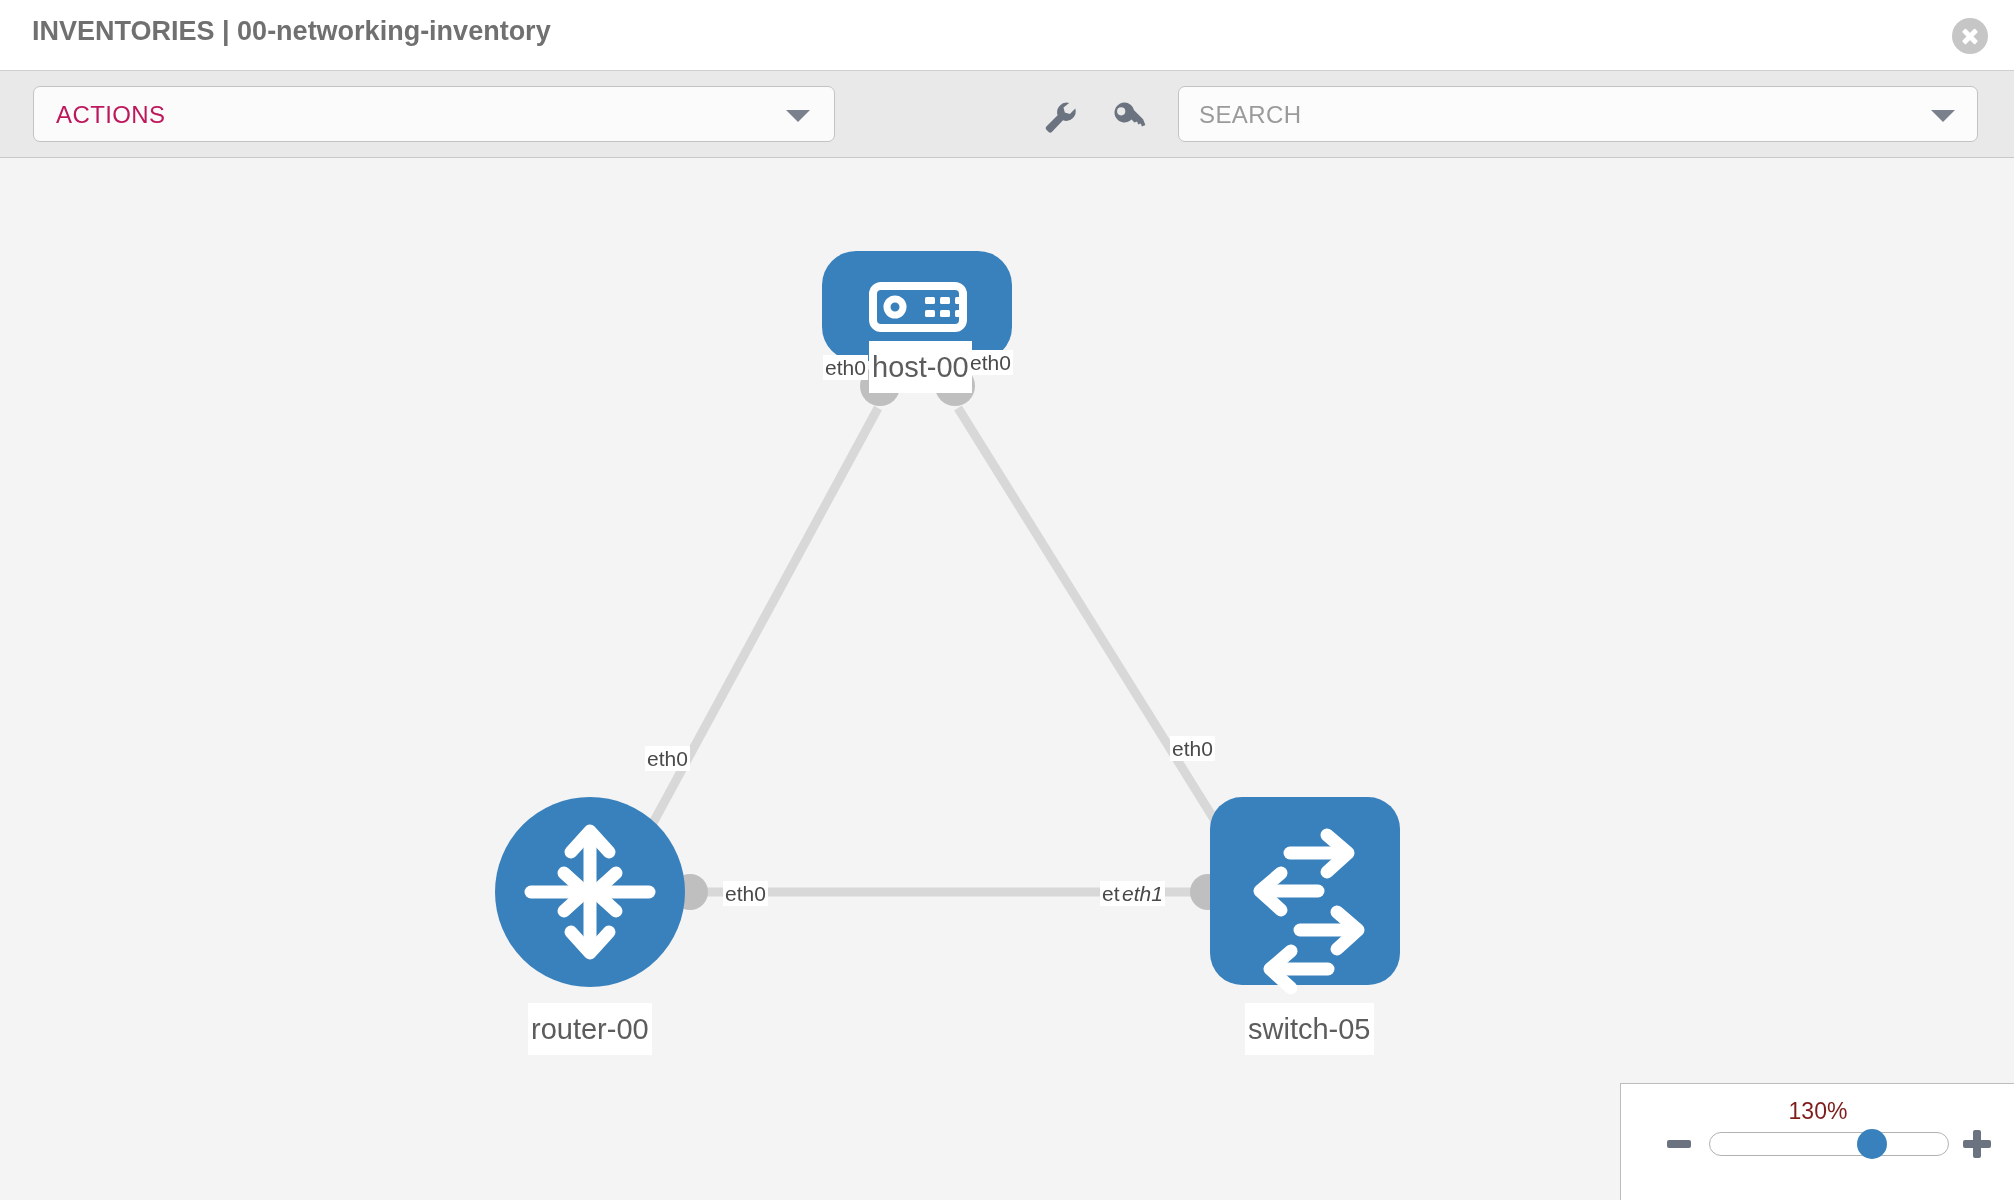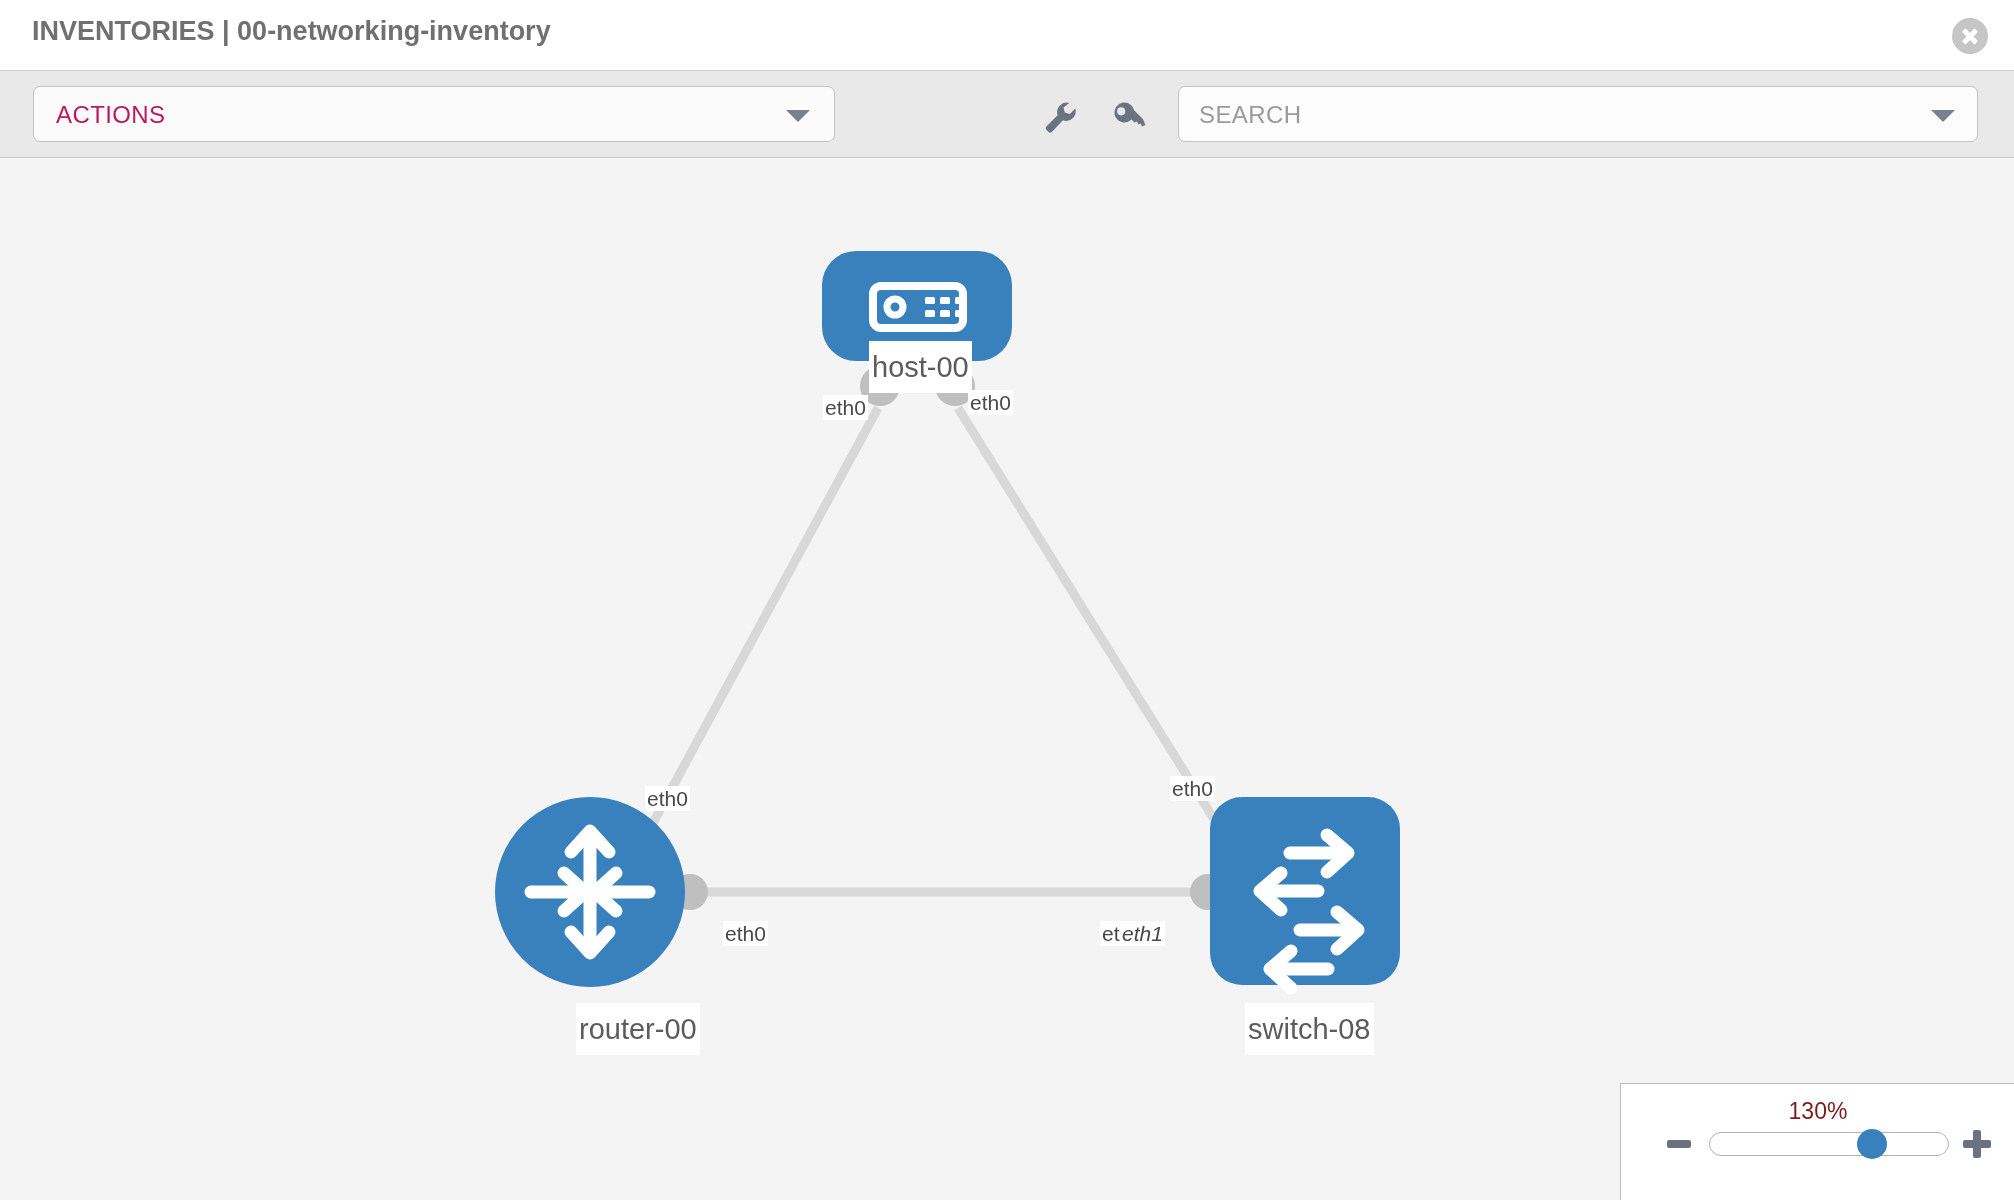--- a/index.html
+++ b/index.html
@@ -168,21 +168,20 @@
   }
   .iface-label {
     position: absolute;
     background: #ffffff;
     color: #494949;
     font-size: 21px;
     line-height: 25px;
     padding: 0 2px;
     white-space: nowrap;
     font-family: "Liberation Sans", sans-serif;
-    margin-top: 40px;
   }
 
   
   .zoom-panel {
     position: absolute;
     left: 1620px;
     top: 1083px;
     width: 394px;
     height: 117px;
     background: #ffffff;
@@ -354,23 +353,23 @@
           <polyline points="1337,754 1358,772 1337,791"></polyline>
 
           <line x1="1328" y1="811" x2="1273" y2="811"></line>
           <polyline points="1291,793 1270,811 1291,830"></polyline>
         </g>
       </g>
     </svg>
 
     <div class="node-label" style="left:869px; top:183px;">host-00</div>
 
-    <div class="node-label" style="left:528px; top:845px;margin-left:48px;">router-00</div>
-
-    <div class="node-label" style="left:1245px; top:845px;">switch-08</div>
+    <div class="node-label" style="left:528px; top:845px;">router-00</div>
+
+    <div class="node-label" style="left:1245px; top:845px;">switch-05</div>
 
     <div class="iface-label" style="left:823px; top:197px;">eth0</div>
 
     <div class="iface-label" style="left:968px; top:192px;">eth0</div>
 
     <div class="iface-label" style="left:645px; top:588px;">eth0</div>
 
     <div class="iface-label" style="left:1170px; top:578px;">eth0</div>
 
     <div class="iface-label" style="left:723px; top:723px;">eth0</div>

